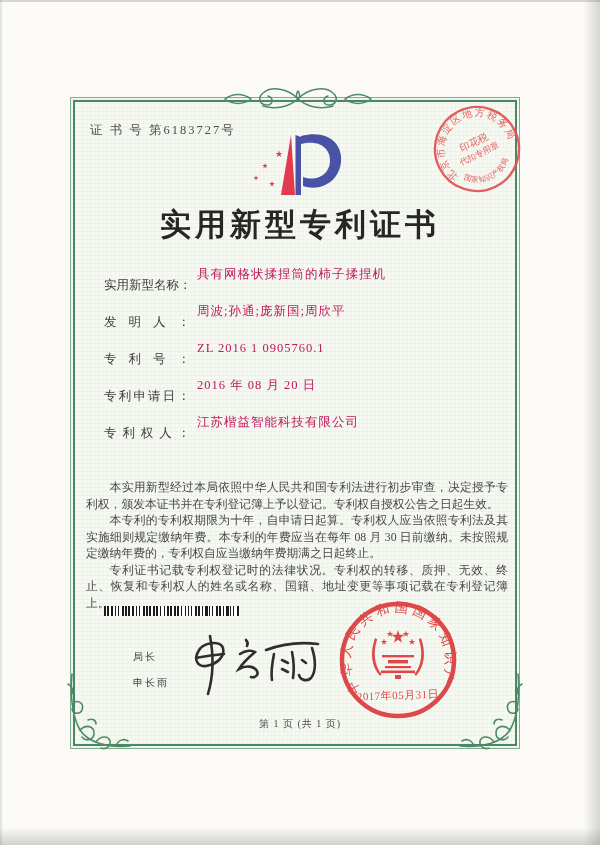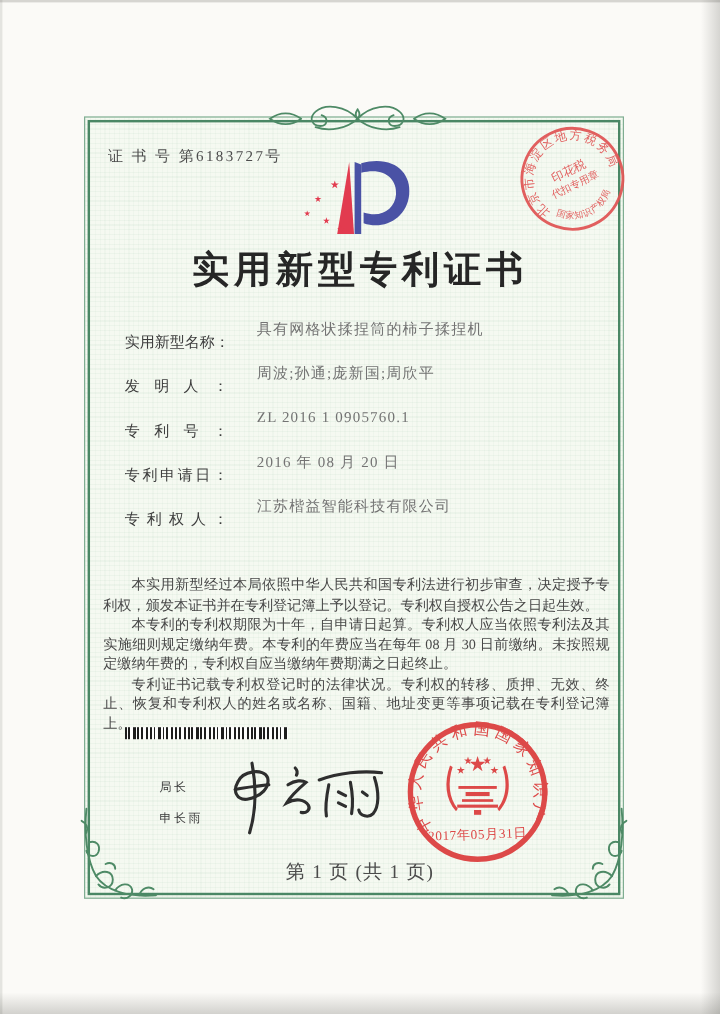--- a/index.html
+++ b/index.html
@@ -25,34 +25,34 @@
 
   .cert-no{position:absolute;left:90px;top:122px;font-size:12.5px;letter-spacing:2px;color:#4c4c4c;}
 
   .title{position:absolute;left:0;top:204px;width:100%;text-align:center;
          font-size:31px;letter-spacing:4px;color:#262626;font-weight:600;}
 
   .fields{position:absolute;left:104px;top:266px;width:400px;font-size:12.5px;color:#3d3d3d;}
   .field-row{height:37px;line-height:16px;white-space:nowrap;}
   .field-label{display:inline-block;width:86px;text-align:justify;text-align-last:justify;
                -moz-text-align-last:justify;color:#3d3d3d;vertical-align:top;margin-top:11px;}
-  .field-value{margin-left:24px;letter-spacing:1px;color:#737373;}
+  .field-value{margin-left:7px;letter-spacing:1px;color:#be185d;}
 
   .law{position:absolute;left:86px;top:479px;width:422px;font-size:11.8px;line-height:16.5px;
        color:#474747;text-align:justify;text-justify:inter-character;}
   .law p{margin:0;text-indent:2em;}
 
   .barcode{position:absolute;left:104px;top:606px;width:136px;height:10px;
            background:repeating-linear-gradient(90deg,#1c1c1c 0 1.5px,#fdfdfd 1.5px 3px,#1c1c1c 3px 4.5px,#fdfdfd 4.5px 7px,#1c1c1c 7px 9px,#fdfdfd 9px 10.5px);}
 
   .director{position:absolute;left:133px;top:644px;font-family:"Liberation Sans","DejaVu Sans",sans-serif;
             font-size:10px;line-height:26px;color:#3a3a3a;letter-spacing:2px;}
 
   .footer-page{position:absolute;left:0;top:717px;width:100%;text-align:center;
-               font-size:16px;letter-spacing:1px;color:#4c4c4c;}
+               font-size:10px;letter-spacing:1px;color:#4c4c4c;}
 
   .seal{position:absolute;}
   .seal-tax{left:427px;top:99px;width:100px;height:100px;transform:rotate(-26deg);opacity:0.92;}
   .seal-office{left:337px;top:599px;width:122px;height:122px;opacity:0.95;}
   .signature{position:absolute;left:178px;top:616px;width:160px;height:95px;}
   .logo{position:absolute;left:248px;top:124px;width:105px;height:86px;}
 </style>
 </head>
 <body>
 

